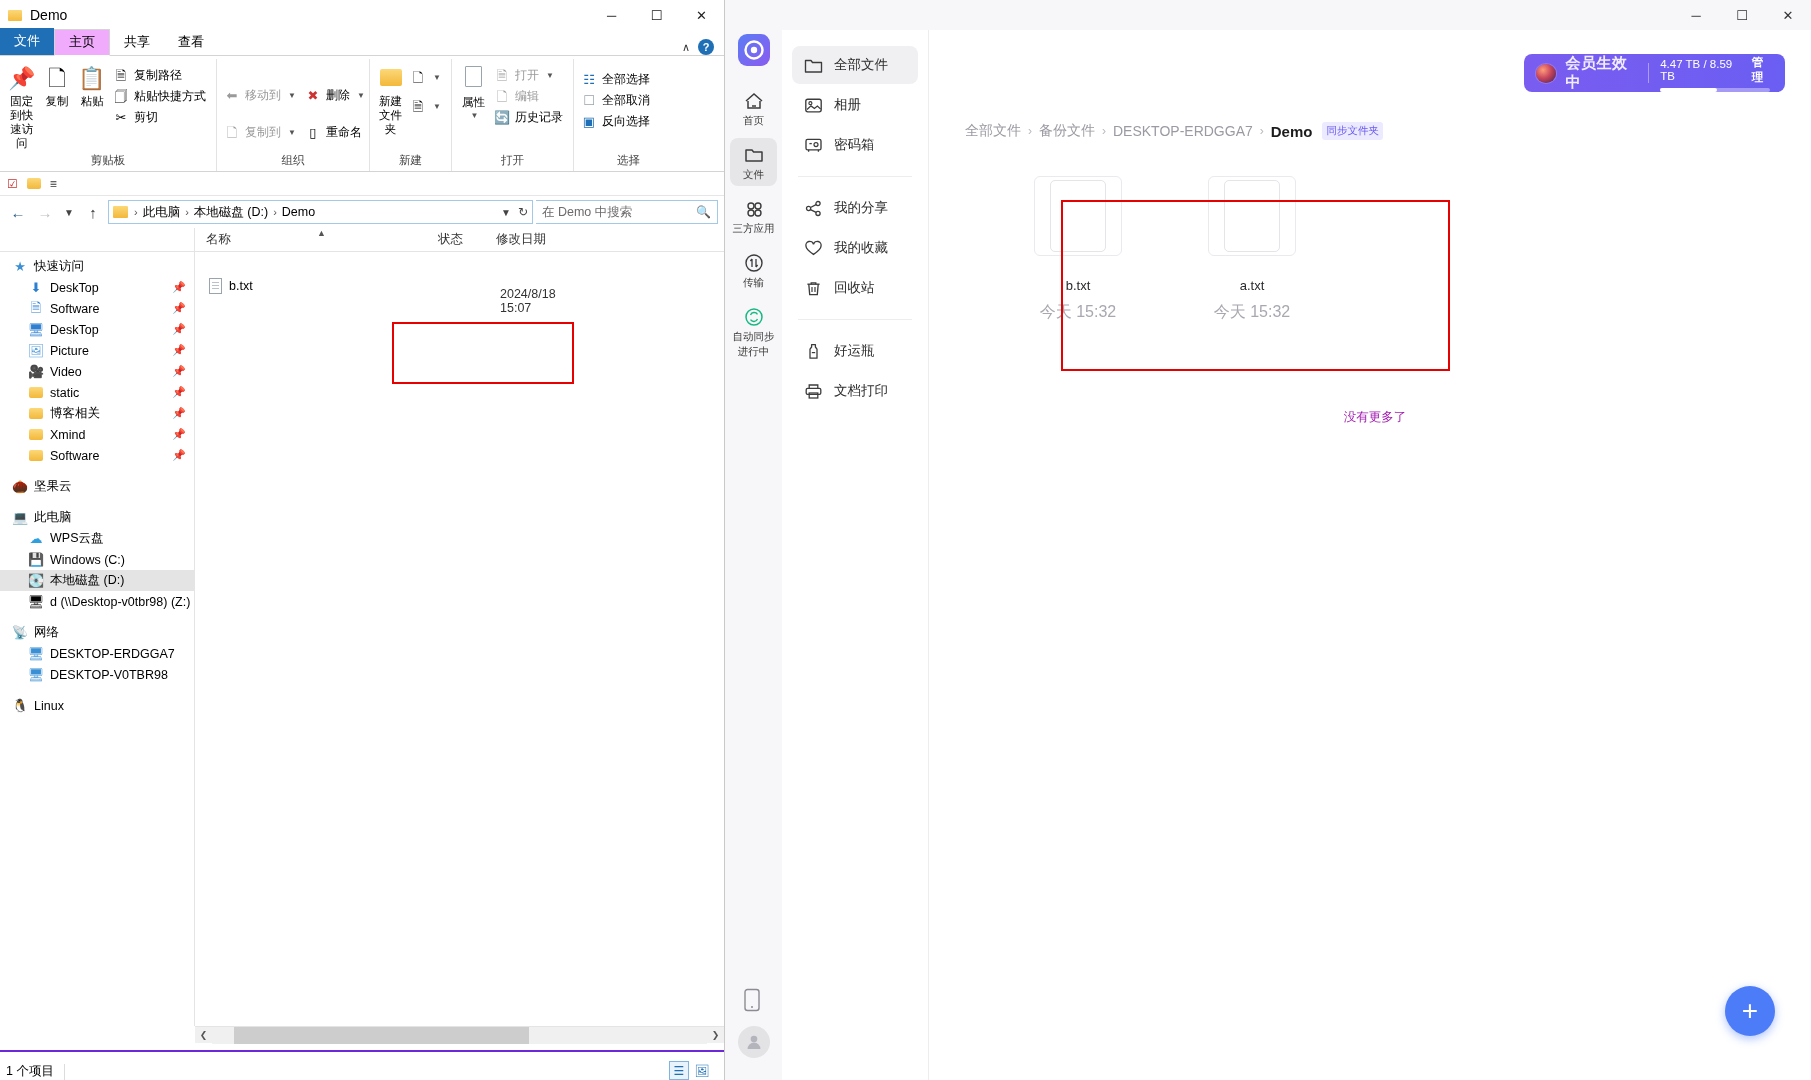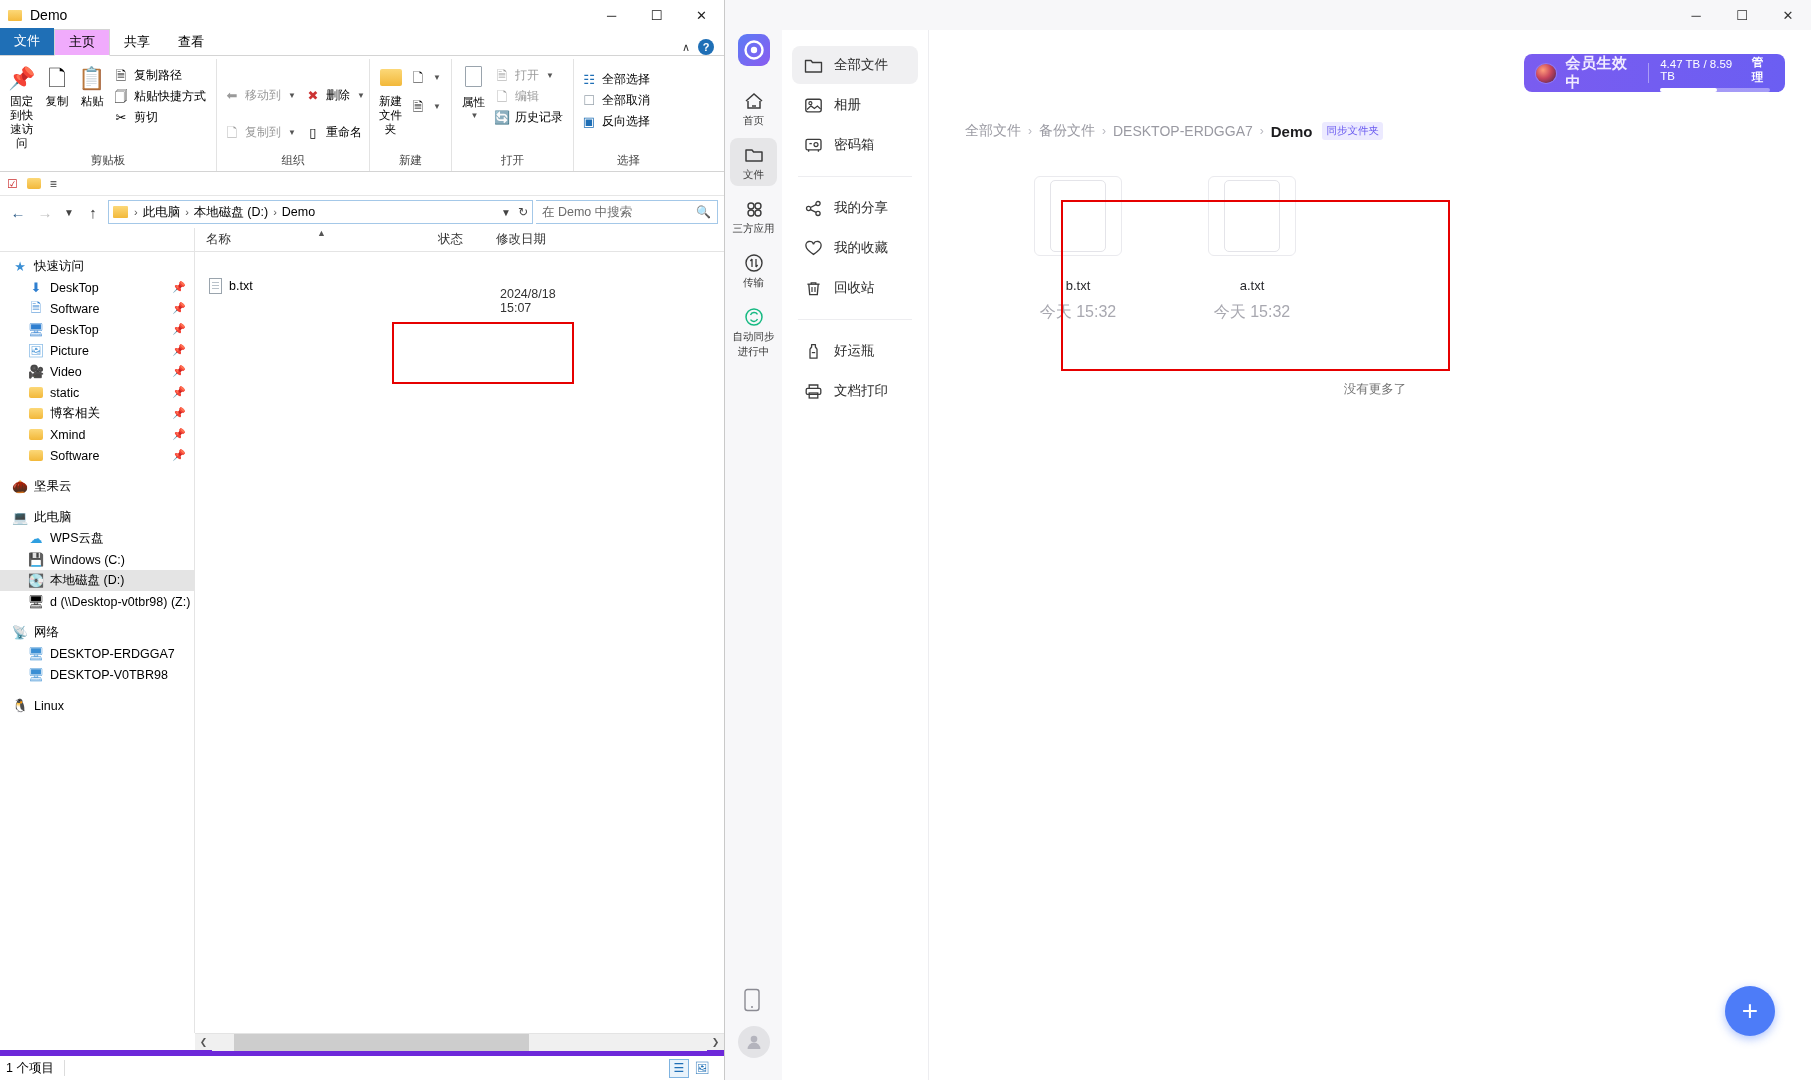--- a/index.html
+++ b/index.html
@@ -166,22 +166,22 @@
 
   .exp-hscroll {
     height: 17px; background: #f0f0f0; border-top: 1px solid #e4e4e4; display: flex;
     align-items: center; margin-left: 195px;
   }
   .hs-arrow { width: 17px; text-align: center; font-size: 9px; color: #555; }
   .hs-track { flex: 1; height: 17px; background: #f0f0f0; position: relative; }
   .hs-thumb { position: absolute; left: 22px; top: 0; width: 295px; height: 17px; background: #cdcdcd; }
 
   .exp-status {
-    height: 30px; border-top: 6px solid #6d28d9; display: flex; align-items: center;
-    font-size: 12.5px; padding: 0 6px; color: #000;
+    height: 30px; border-top: 2px solid #6d28d9; display: flex; align-items: flex-end;
+    font-size: 12.5px; padding: 0 6px; color: #000; margin-top: 7px;
   }
   .status-sep { width:1px; height:16px; background:#dcdcdc; margin-left:10px; }
   .view-btns { margin-left: auto; display: flex; gap: 3px; padding-right: 6px; }
   .view-btn {
     width: 20px; height: 19px; display:flex;align-items:center;justify-content:center;
     font-size: 12px; color:#1f6fb6;
   }
   .view-btn.active { border: 1px solid #7fb3e0; background: #e9f3fb; }
 
   
@@ -281,21 +281,21 @@
   .tile-thumb .front {
     position: absolute; left: 16px; top: 4px; width: 56px; height: 72px;
     border: 1px solid #e4e4e9; border-radius: 5px; background: #fff;
   }
   .tile-name { font-size: 13px; color: #2a2a2e; margin-top: 22px; }
   .tile-date { font-size: 16px; color: #a8a8b0; margin-top: 9px; }
   .redbox-cloud {
     position: absolute; left: 132px; top: 170px; width: 389px; height: 171px;
     border: 2px solid #e60000; pointer-events: none;
   }
-  .no-more { text-align: center; font-size: 12.5px; color: #737373; margin-top: 58px; }
+  .no-more { text-align: center; font-size: 12.5px; color: #a21caf; margin-top: 86px; }
 
   .fab {
     position: absolute; right: 36px; bottom: 44px; width: 50px; height: 50px; border-radius: 50%;
     background: #4d7cf8; color: #fff; display: flex; align-items: center; justify-content: center;
     font-size: 28px; box-shadow: 0 3px 10px rgba(77,124,248,.45);
   }
 </style>
 </head>
 <body>
 

